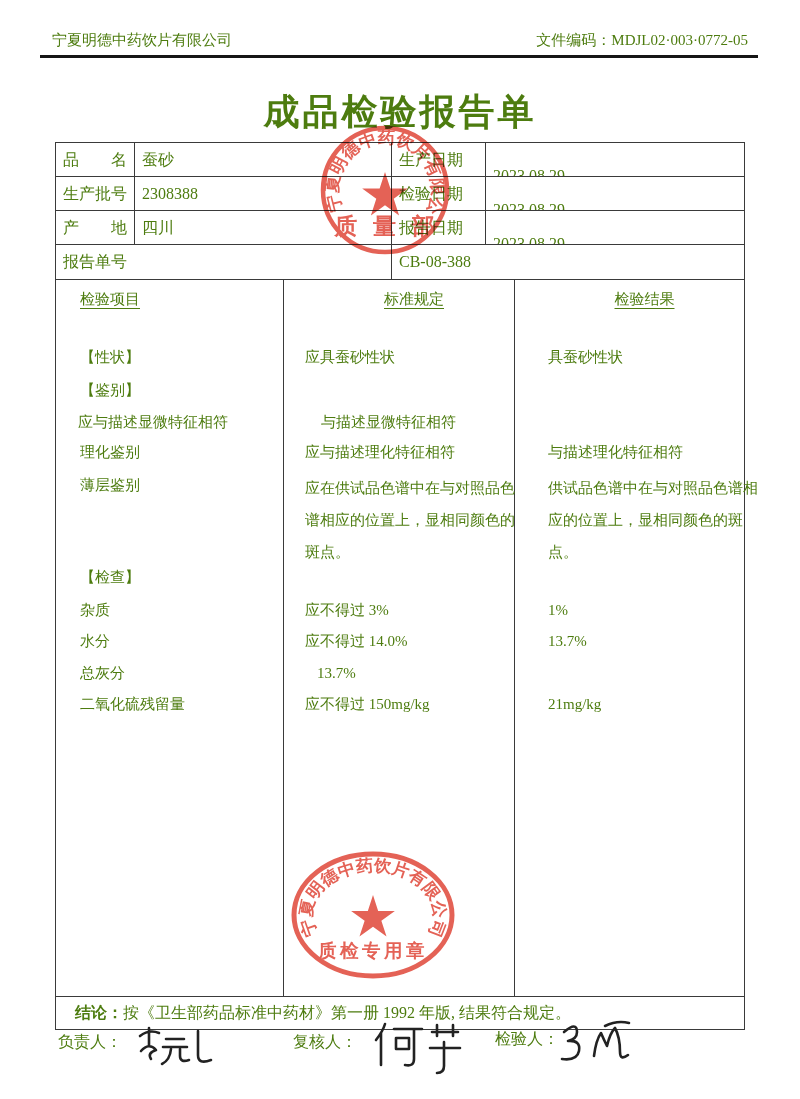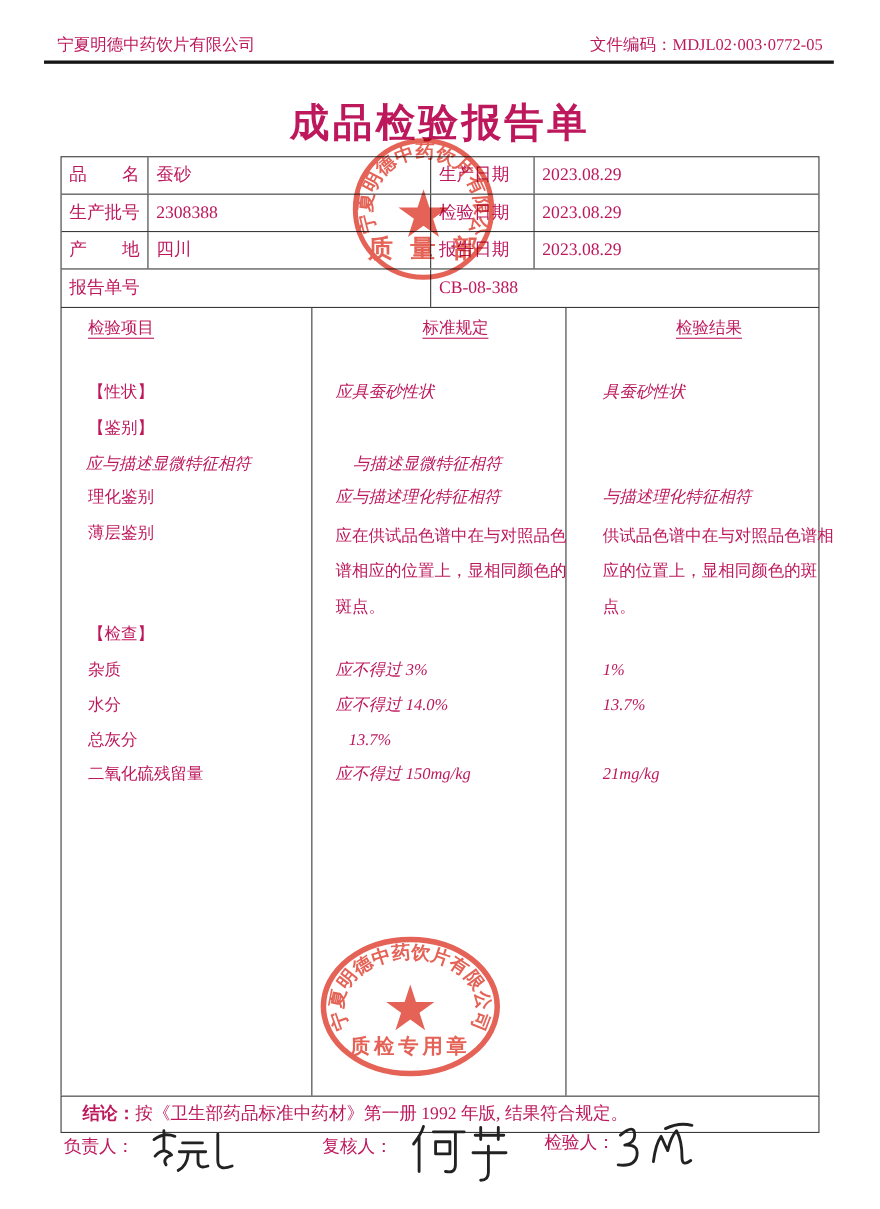--- a/index.html
+++ b/index.html
@@ -1,44 +1,44 @@
 <!DOCTYPE html>
 <html><head>
 <meta charset="utf-8">
 <style>
   * { margin:0; padding:0; box-sizing:border-box; }
   html,body { background:#ffffff; }
   .page {
     position:relative; width:800px; height:1099px; background:#fff;
-    font-family:"Liberation Serif","DejaVu Serif",serif; color:#be185d; overflow:hidden;
+    font-family:"Liberation Serif","DejaVu Serif",serif; color:#4d7c0f; overflow:hidden;
   }
   
   .hdr { position:absolute; left:52px; right:52px; top:31px; display:flex; justify-content:space-between; font-size:15px; }
   .hdr-rule { position:absolute; left:40px; right:42px; top:55px; height:3px; background:#151515; }
   
   .title { position:absolute; left:0; right:0; top:88px; text-align:center; font-size:36px; font-weight:bold; letter-spacing:3px; }
   
   .info { position:absolute; left:55px; top:142px; width:690px; border:1px solid #3a3a3a; font-size:16px; }
   .info-row { display:flex; height:34px; line-height:33px; border-bottom:1px solid #3a3a3a; }
   .info-row:last-child { border-bottom:none; }
   .ic { border-right:1px solid #3a3a3a; padding-left:7px; white-space:nowrap; overflow:hidden; }
   .ic:last-child { border-right:none; }
-  .c1 { width:79px; } .c2 { width:257px; } .c3 { width:94px; } .c4 { width:258px; }
+  .c1 { width:79px; } .c2 { width:257px; } .c3 { width:94px; } .c4 { width:258px;margin-top:16px; }
   .cA { width:336px; border-right:1px solid #3a3a3a; padding-left:7px; }
   .cB { width:352px; padding-left:7px; }
   
   .insp { position:absolute; left:55px; top:280px; width:690px; height:716px;
           border:1px solid #3a3a3a; border-top:none; border-bottom:none; font-size:15px; }
   .vline { position:absolute; top:0; bottom:0; width:1px; background:#3a3a3a; }
   .v1 { left:227px; } .v2 { left:458px; }
   .insp-row { position:absolute; left:16px; width:688px; display:flex; line-height:26px; }
   .cell-i { width:227px; padding-left:8px; white-space:nowrap; }
   .cell-s { width:231px; padding-left:6px; padding-right:1px; }
   .cell-r { width:230px; padding-left:18px; padding-right:1px; }
-  .nowrapc { white-space:nowrap;font-style:italic; }
+  .nowrapc { white-space:nowrap; }
   .wrapc { white-space:normal; line-height:32px; }
   .insp-head { top:6px; }
   .insp-head .cell-s, .insp-head .cell-r { text-align:center; padding-left:0; }
   .uline { text-decoration:underline; text-underline-offset:4px; }
   .r0{top:64px}.r1{top:97px}.r2{top:129px}.r3{top:159px}.r4{top:192px}
   .r5{top:284px}.r6{top:317px}.r7{top:348px}.r8{top:380px}.r9{top:411px}
   
   .concl { position:absolute; left:55px; top:996px; width:690px; height:34px;
            border:1px solid #3a3a3a; line-height:32px; padding-left:8px; font-size:16px; white-space:nowrap; }
   .concl b { font-weight:bold;margin-left:11px; }

